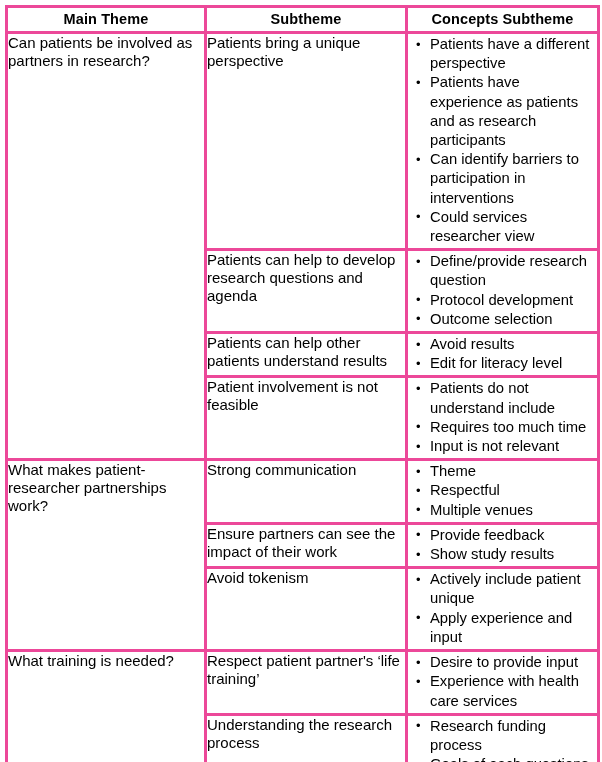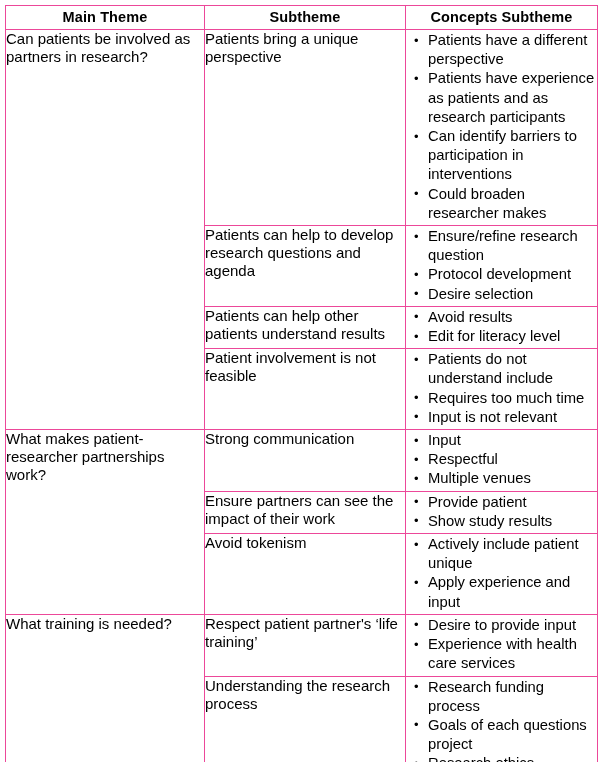--- a/index.html
+++ b/index.html
@@ -22,21 +22,21 @@
     width: 592px;
   }
   table.themes {
     border-collapse: collapse;
     table-layout: fixed;
     width: 592px;
     background: #ffffff;
   }
   table.themes th,
   table.themes td {
-    border: 1px solid #ec4899;
+    border: 3px solid #ec4899;
     vertical-align: top;
     padding: 0;
     background: #ffffff;
   }
   table.themes th {
     text-align: center;
     font-weight: bold;
     font-size: 14.5px;
     line-height: 20px;
     padding: 1px 2px 2px 2px;
@@ -93,31 +93,31 @@
     </thead>
     <tbody id="table-body">
         <tr>
           <td class="cell-text" rowspan="4">Can patients be involved as partners in research?</td>
           <td class="cell-text">Patients bring a unique perspective</td>
           <td class="concepts-cell">
             <ul class="concepts">
               <li>Patients have a different perspective</li>
               <li>Patients have experience as patients and as research participants</li>
               <li>Can identify barriers to participation in interventions</li>
-              <li>Could broaden researcher makes</li>
+              <li>Could services researcher view</li>
             </ul>
           </td>
         </tr>
         <tr>
           <td class="cell-text">Patients can help to develop research questions and agenda</td>
           <td class="concepts-cell">
             <ul class="concepts">
-              <li>Ensure/refine research question</li>
+              <li>Define/provide research question</li>
               <li>Protocol development</li>
-              <li>Desire selection</li>
+              <li>Outcome selection</li>
             </ul>
           </td>
         </tr>
         <tr>
           <td class="cell-text">Patients can help other patients understand results</td>
           <td class="concepts-cell">
             <ul class="concepts">
               <li>Avoid results</li>
               <li>Edit for literacy level</li>
             </ul>
@@ -131,31 +131,31 @@
               <li>Requires too much time</li>
               <li>Input is not relevant</li>
             </ul>
           </td>
         </tr>
         <tr>
           <td class="cell-text" rowspan="3">What makes patient-researcher partnerships work?</td>
           <td class="cell-text">Strong communication</td>
           <td class="concepts-cell">
             <ul class="concepts">
-              <li>Input</li>
+              <li>Theme</li>
               <li>Respectful</li>
               <li>Multiple venues</li>
             </ul>
           </td>
         </tr>
         <tr>
           <td class="cell-text">Ensure partners can see the impact of their work</td>
           <td class="concepts-cell">
             <ul class="concepts">
-              <li>Provide patient</li>
+              <li>Provide feedback</li>
               <li>Show study results</li>
             </ul>
           </td>
         </tr>
         <tr>
           <td class="cell-text">Avoid tokenism</td>
           <td class="concepts-cell">
             <ul class="concepts">
               <li>Actively include patient unique</li>
               <li>Apply experience and input</li>

